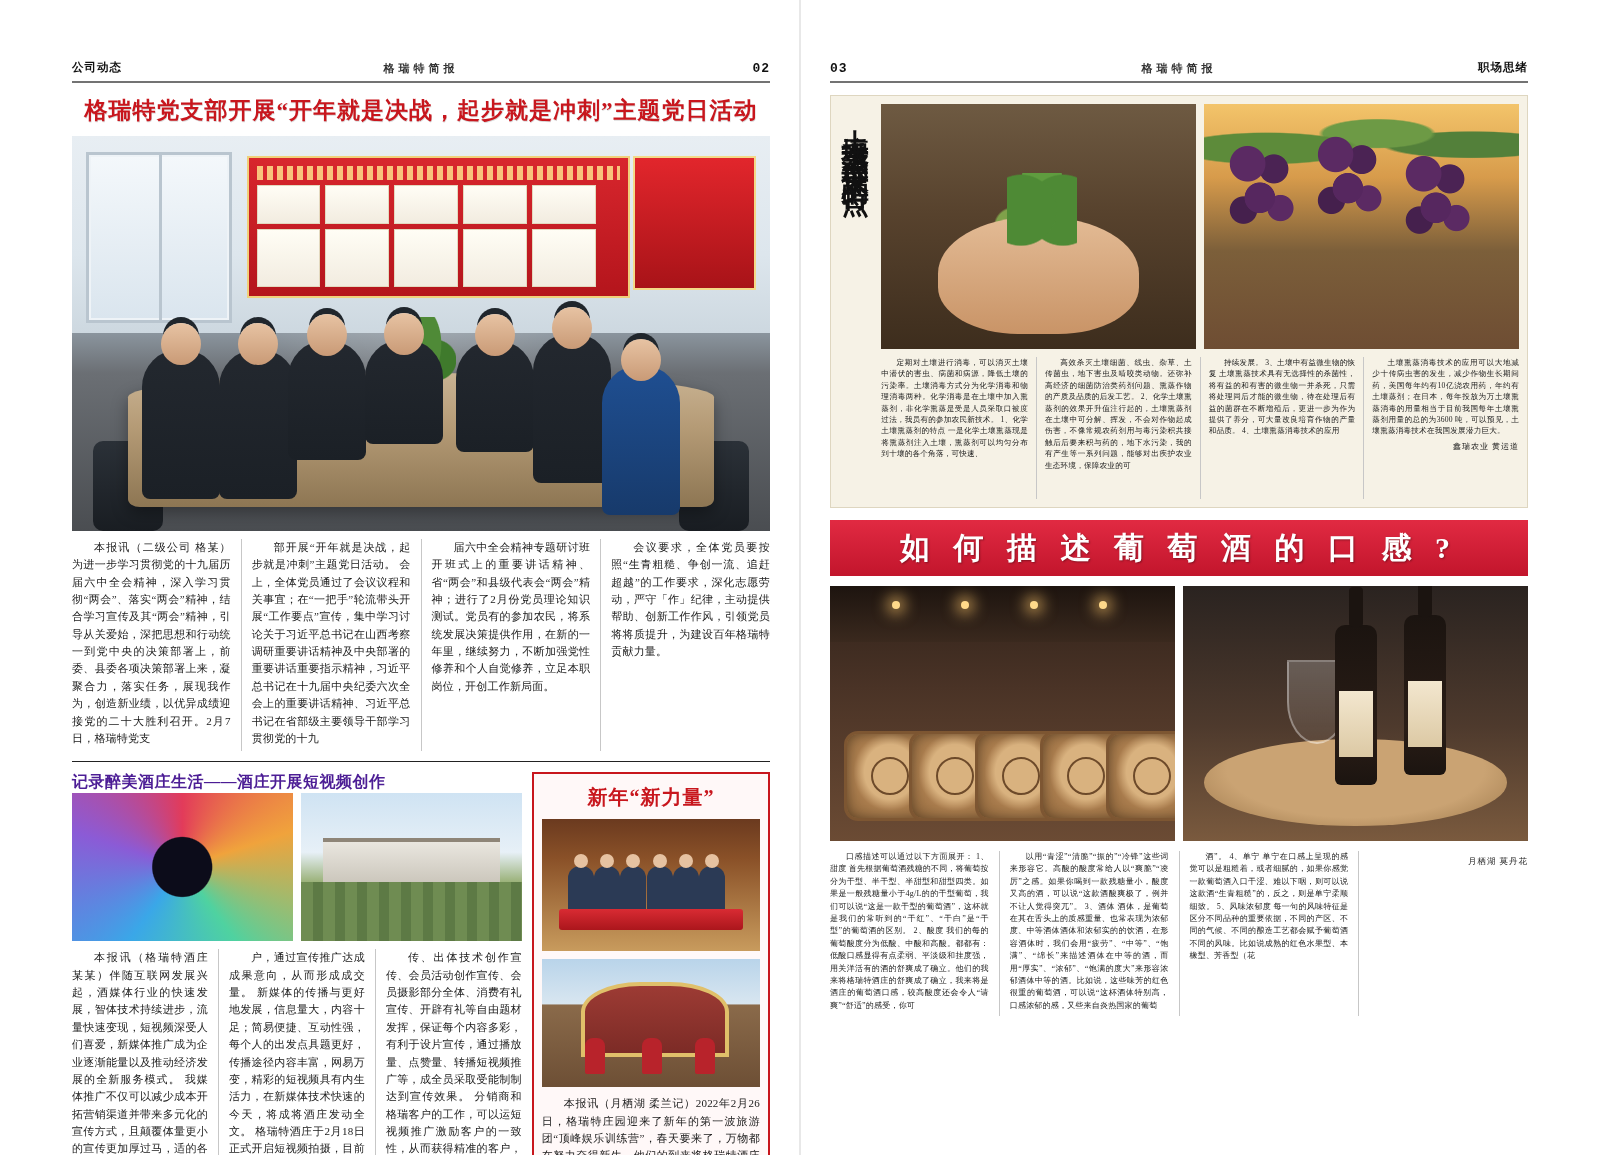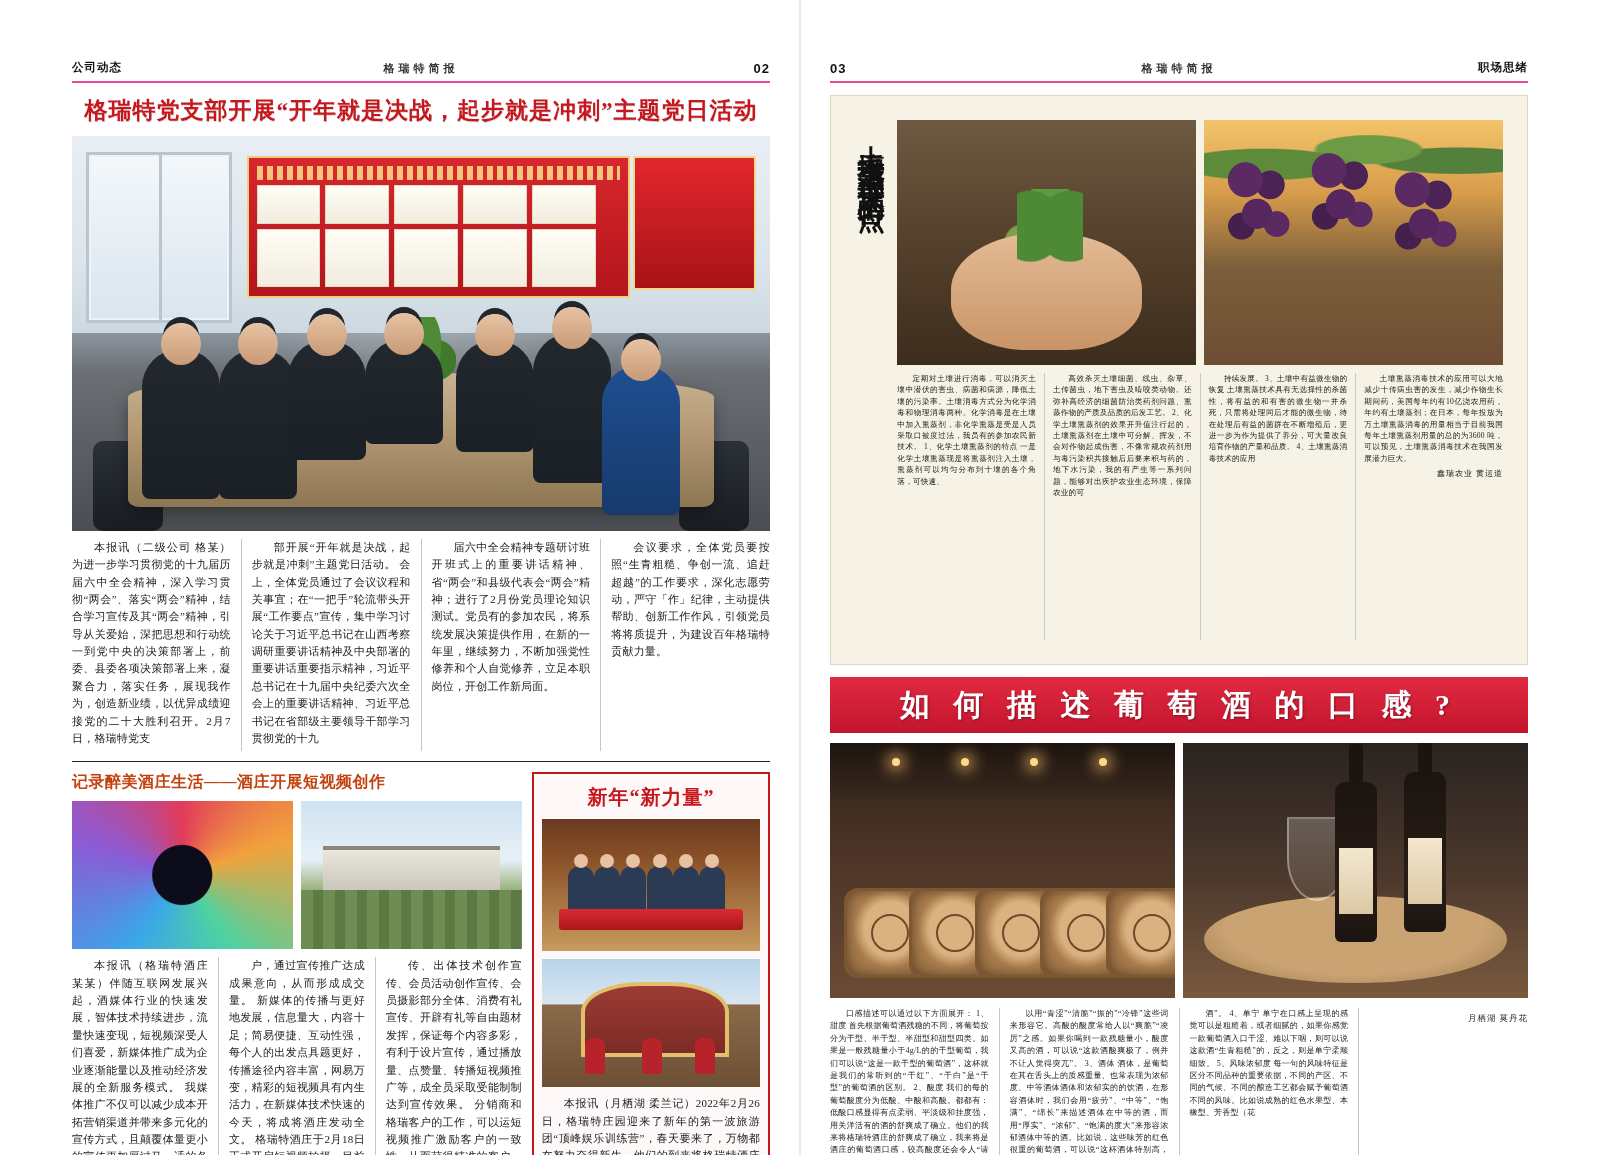--- a/index.html
+++ b/index.html
@@ -32,21 +32,21 @@
     background: #ffffff;
     box-sizing: border-box;
   }
   .sheet.left { padding: 55px 30px 25px 72px; }
   .sheet.right { padding: 55px 72px 25px 30px; }
 
   
   .masthead {
     position: relative;
     height: 26px;
-    border-bottom: 2px solid #ec4899;
+    border-bottom: 2px solid #737373;
     display: flex;
     align-items: center;
     justify-content: space-between;
     font-size: 11px;
     letter-spacing: 1px;
   }
   .masthead .side {
     font-weight: bold;
     font-family: "Liberation Sans", "DejaVu Sans", sans-serif;
     font-size: 11.5px;
@@ -57,21 +57,21 @@
     left: 50%;
     transform: translateX(-50%);
     font-size: 11px;
     letter-spacing: 4px;
     color: #333;
     font-weight: bold;
   }
   .masthead .pagenum {
     font-weight: bold;
     font-size: 13px;
-    font-family: Liberation Sans, sans-serif;
+    font-family: Liberation Mono, monospace;
   }
 
   
   .headline-red {
     color: #c8161d;
     font-weight: bold;
     letter-spacing: 1px;
     text-align: center;
   }
   .lead-headline {
@@ -341,47 +341,47 @@
   .ll-main { width: 470px; }
   .ll-side {
     width: 248px;
     border: 2px solid #c8161d;
     padding: 8px;
     box-sizing: border-box;
     background: #fff8f8;
   }
   .sub-headline {
     font-size: 16.5px;
-    color: #c2410c;
+    color: #4c1d95;
     font-weight: bold;
     text-align: center;
-    margin: 0 0 8px 0;
+    margin: 0 0 0 0;
     letter-spacing: .5px;
   }
   .sub-headline.ll-title { font-size: 16px; text-align: left; }
   .side-title {
     font-size: 20px;
     color: #c8161d;
     font-weight: bold;
     text-align: center;
     margin: 2px 0 8px 0;
     letter-spacing: 1px;
   }
   .duo-photos { display: flex; gap: 8px; }
   .duo-photos .photo { flex: 1; height: 148px; }
 
   
   .feature-box {
     background: #f6f2e6;
     border: 1px solid #ded6c0;
-    padding: 24px;
+    padding: 8px;
     box-sizing: border-box;
     display: flex;
     gap: 10px;
-    height: 570px;
+    height: 413px;
   }
   .vert-title {
     writing-mode: vertical-rl;
     text-orientation: upright;
     font-size: 27px;
     font-weight: bold;
     letter-spacing: 6px;
     color: #111;
     line-height: 1.05;
     padding: 4px 2px;

